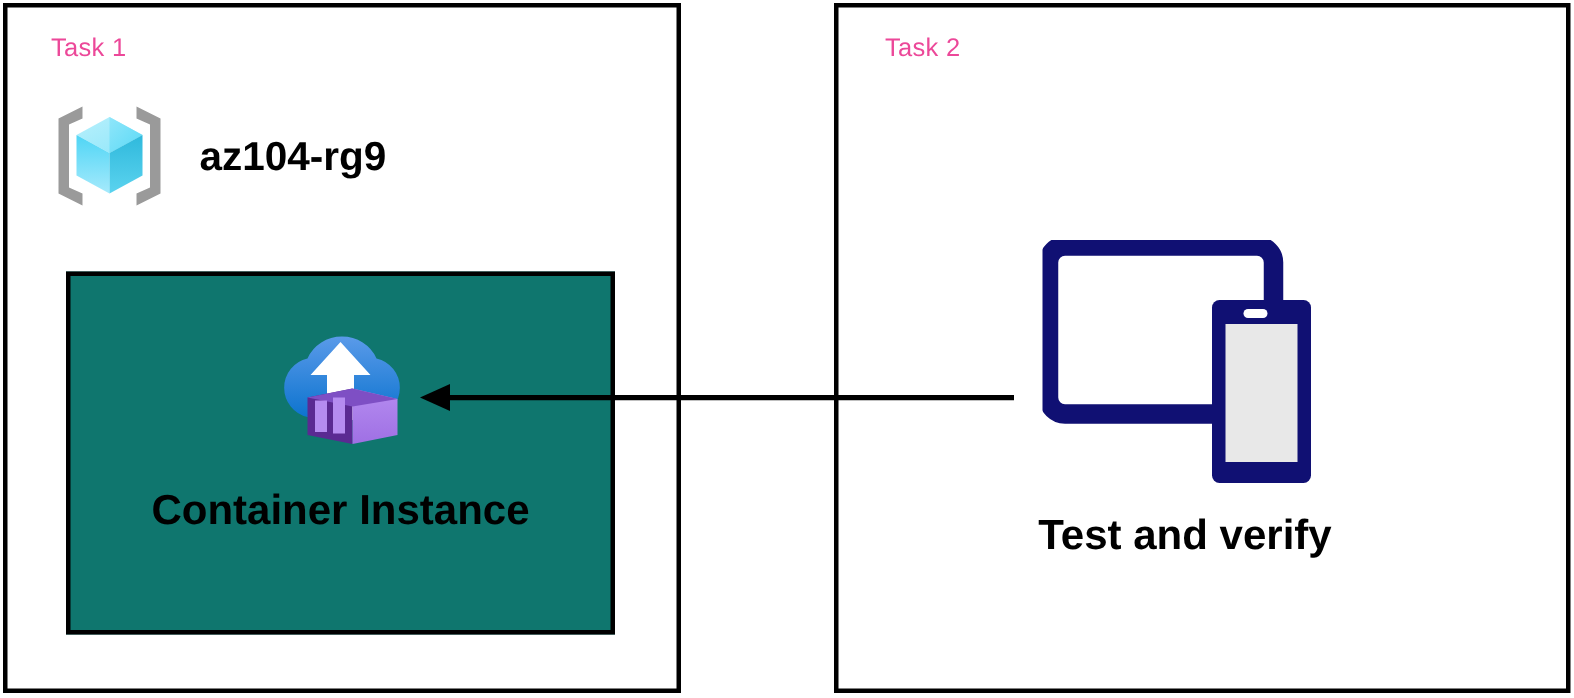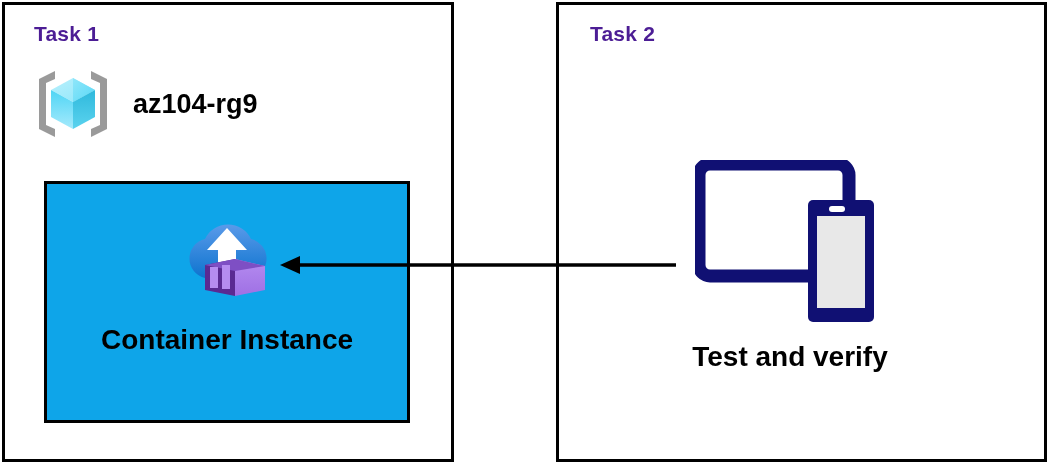--- a/index.html
+++ b/index.html
@@ -19,23 +19,23 @@
     position: absolute;
     box-sizing: border-box;
     border: 3px solid #000000;
     background: #ffffff;
   }
   #panel-task1 { left: 2px;   top: 2px; width: 452px; height: 460px; }
   #panel-task2 { left: 556px; top: 2px; width: 491px; height: 460px; }
 
   .panel-title {
     position: absolute;
-    font-size: 21px;
-    font-weight: bold;
-    color: #4c1d95;
+    font-size: 17px;
+    font-weight: normal;
+    color: #ec4899;
     letter-spacing: 0.2px;
     white-space: nowrap;
   }
   #title-task1 { left: 29px; top: 17px; }
   #title-task2 { left: 31px; top: 17px; }
 
   
   .rg-row {
     position: absolute;
     left: 28px;
@@ -54,21 +54,21 @@
 
   
   #container-card {
     position: absolute;
     left: 39px;
     top: 176px;
     width: 366px;
     height: 242px;
     box-sizing: border-box;
     border: 3px solid #000000;
-    background: #0ea5e9;
+    background: #0f766e;
     display: flex;
     flex-direction: column;
     align-items: center;
   }
   .ci-icon { width: 104px; height: 96px; display: block; margin-top: 22px; }
   .ci-label {
     margin-top: 22px;
     font-size: 28px;
     font-weight: bold;
     color: #000000;

